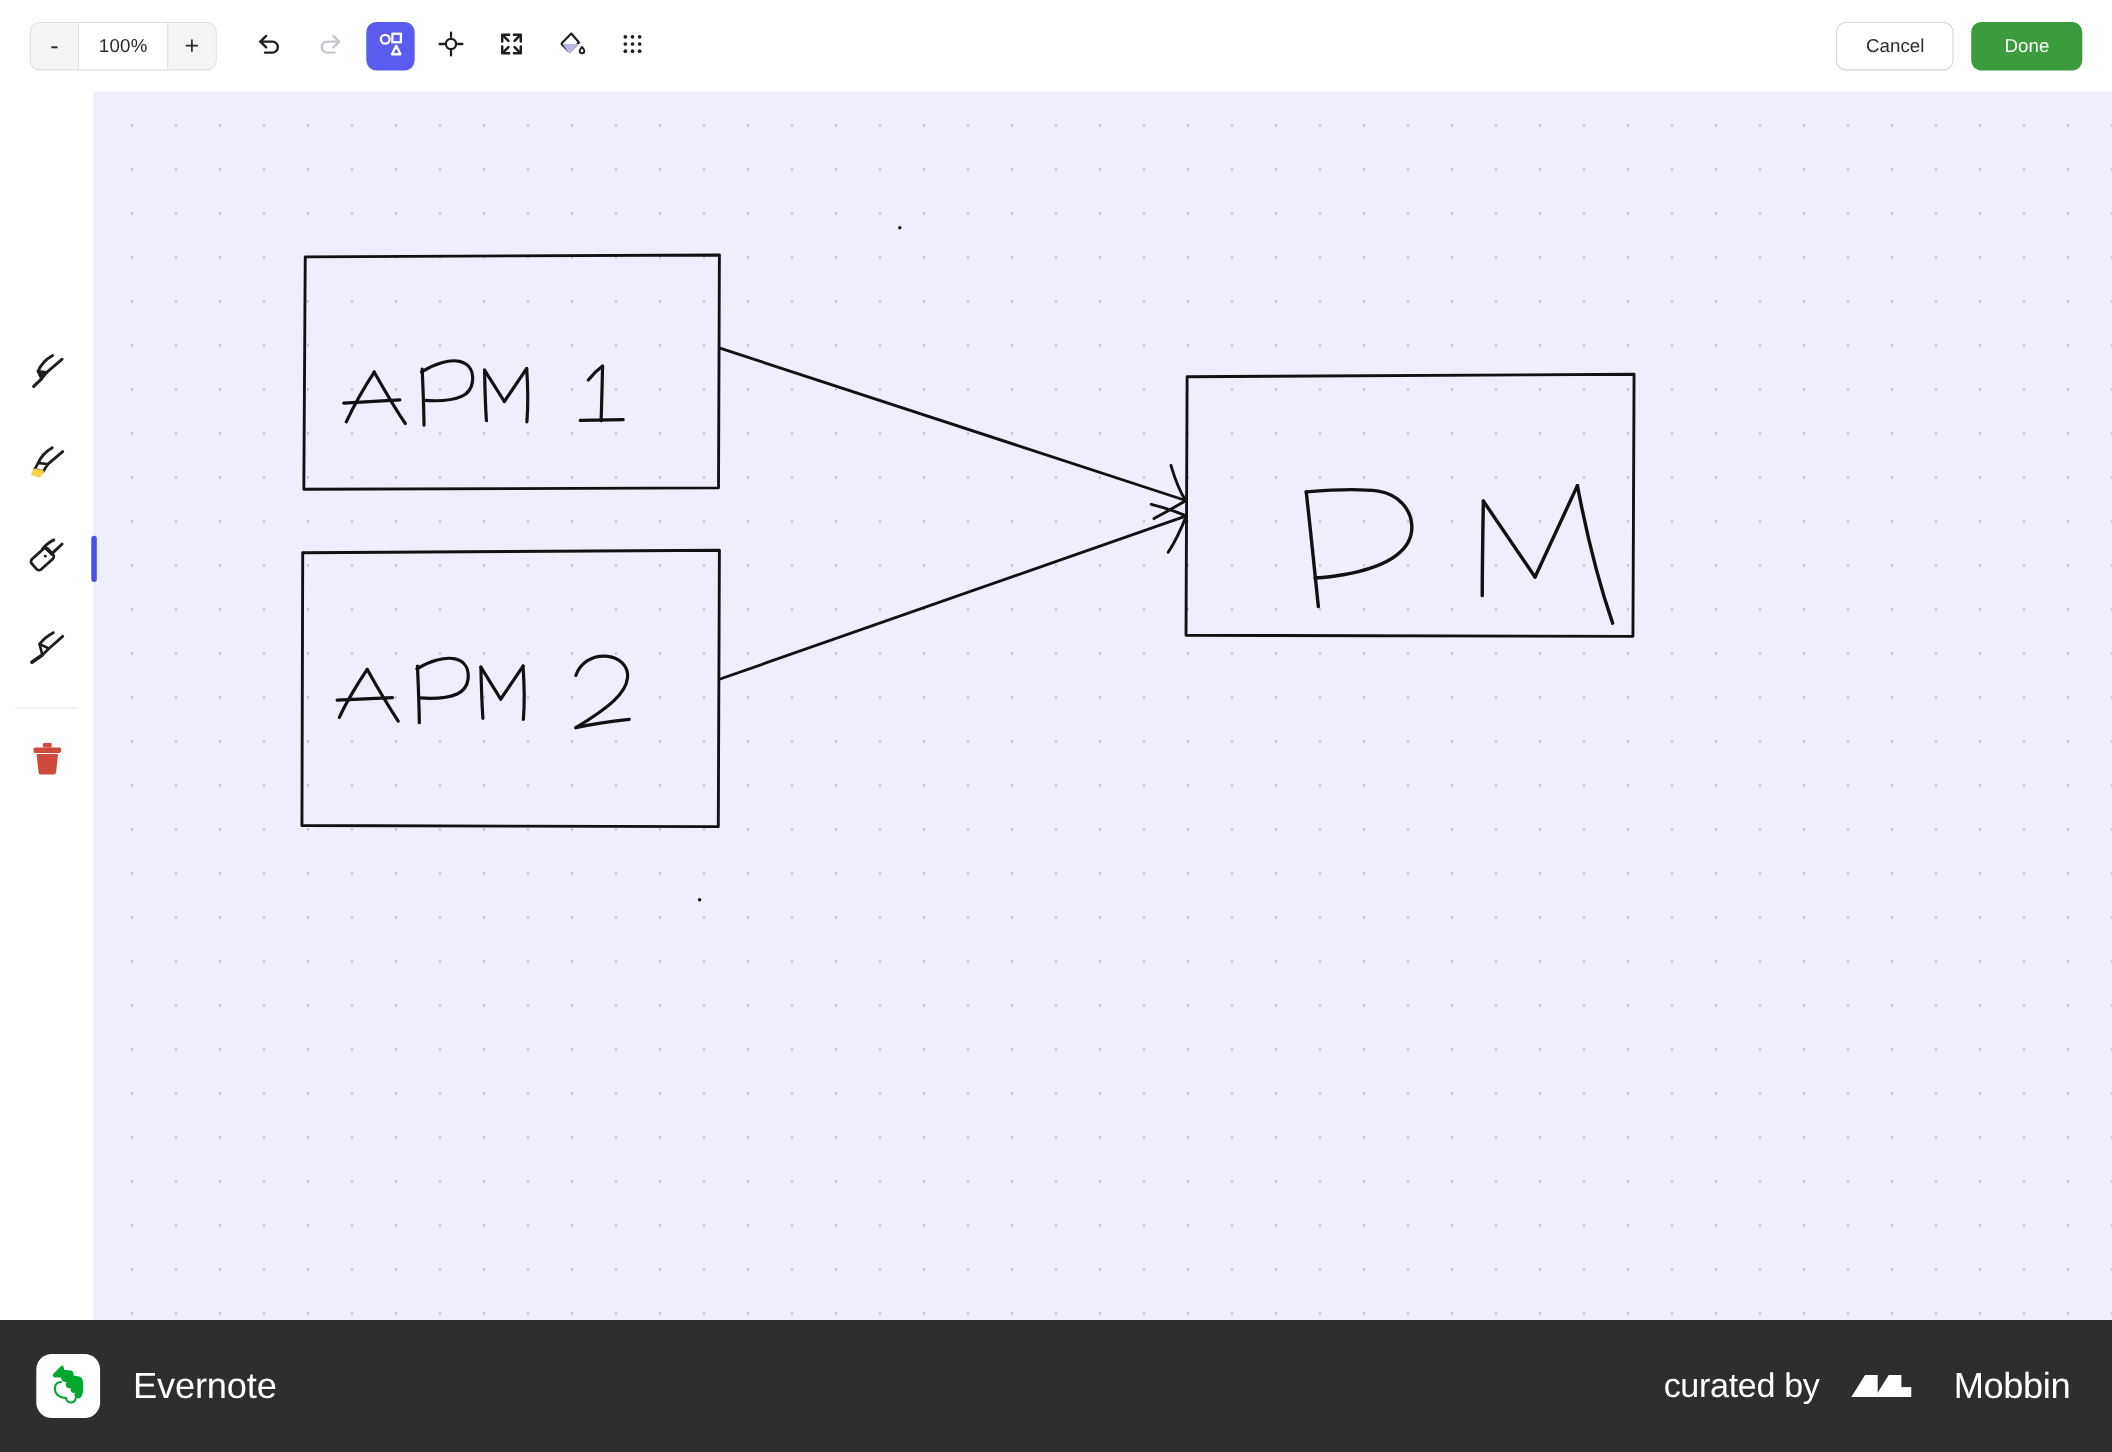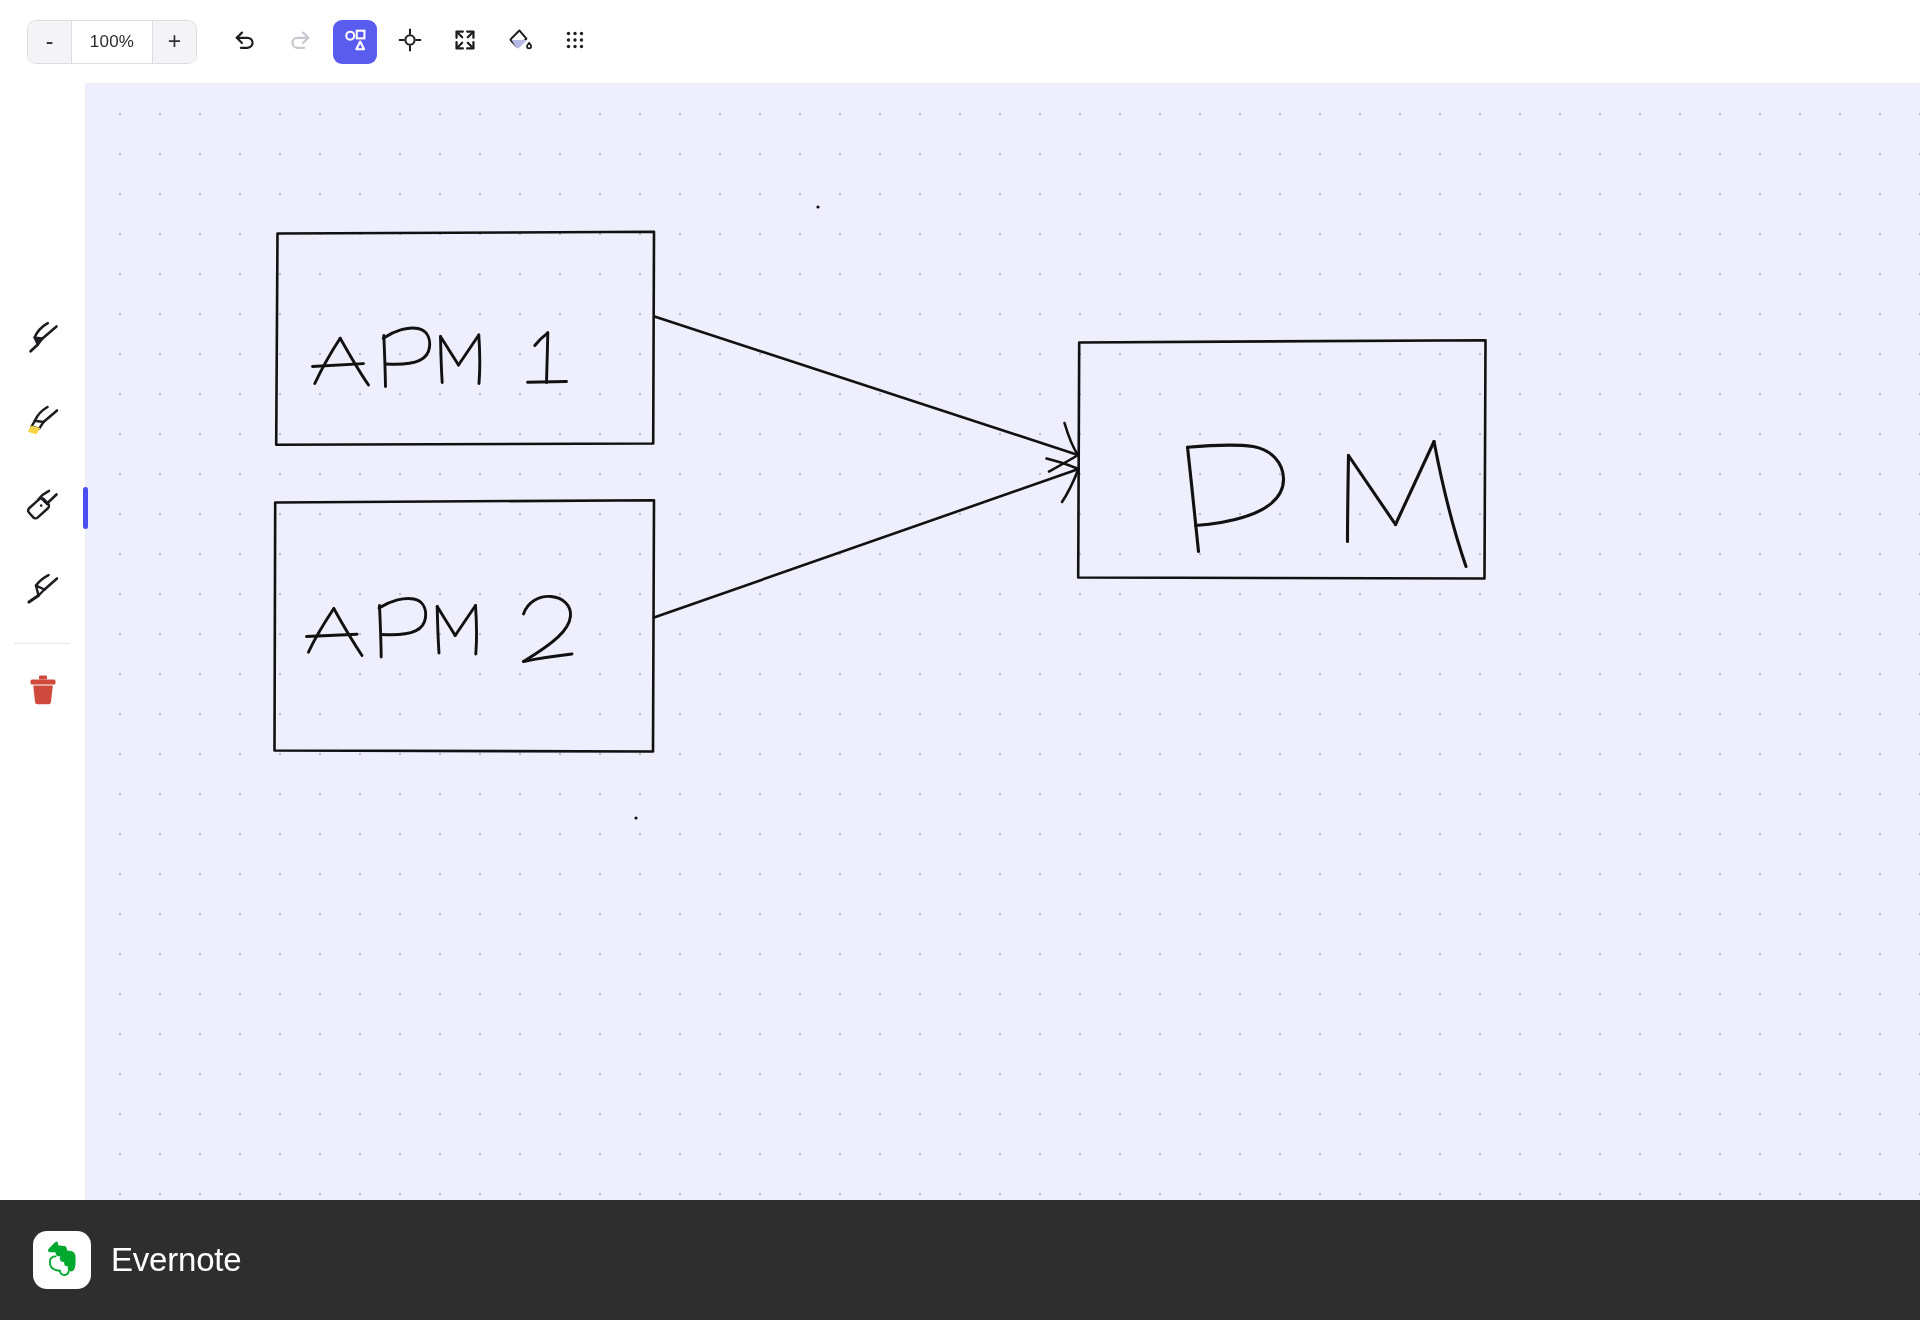--- a/index.html
+++ b/index.html
@@ -176,21 +176,21 @@
     width: 1920px;
     height: 120px;
     background: #2e2e2e;
     display: flex;
     align-items: center;
   }
   .banner-left {
     display: flex;
     align-items: center;
     margin-left: 33px;
-    gap: 20px;
+    gap: 30px;
   }
   .ev-logo {
     width: 58px;
     height: 58px;
     border-radius: 14px;
     background: #ffffff;
     display: flex;
     align-items: center;
     justify-content: center;
   }
@@ -298,20 +298,24 @@
           <circle cx="6" cy="12" r="1.55"></circle>
             <circle cx="12" cy="12" r="1.55"></circle>
             <circle cx="18" cy="12" r="1.55"></circle>
           <circle cx="6" cy="18" r="1.55"></circle>
             <circle cx="12" cy="18" r="1.55"></circle>
             <circle cx="18" cy="18" r="1.55"></circle>
         </svg>
       </span>
     </button>
 
+    <div class="topbar-right">
+      <button class="btn-cancel">Cancel</button>
+      <button class="btn-done">Done</button>
+    </div>
   </div>
 
   <div class="sidebar">
 
     <div class="sb-tool" style="top:228px;">
       <span>
         <svg width="42" height="42" viewBox="0 0 42 42" fill="none">
           <path d="M34.5 9.5 L20.5 21.5" stroke="#1d1d22" stroke-width="2.6" stroke-linecap="round"></path>
           <path d="M25.8 6.2 C19 10 14.6 15.6 12.6 20.6" stroke="#1d1d22" stroke-width="2.6" stroke-linecap="round"></path>
           <path d="M12.6 20.6 L20.5 21.5 L15.8 27.4 Z" fill="#1d1d22" stroke="#1d1d22" stroke-width="2.4" stroke-linejoin="round"></path>
@@ -458,15 +462,24 @@
       <div class="ev-logo">
         <svg width="40" height="40" viewBox="0 0 40 40">
           <path d="M15.6 5.6 L9.2 11.9 h4.6 a1.8 1.8 0 0 0 1.8 -1.8 Z" fill="#00a82d"></path>
           <path d="M16.4 5.4 c2.1 0 4.9 .3 6.1 .6 1.2 .3 1.9 1.1 2.2 2.3 .2 .8 .3 1.6 .4 2.3 3 .2 5.4 .6 6.6 1.6 1.4 1.2 1.9 3 1.9 7.8 0 3.4 -.2 6.1 -.8 8 -.7 2.2 -2 3.4 -3.9 3.4 -1.7 0 -3 -1.2 -3.2 -3 -.1 -.8 .1 -1.5 .5 -2.3 -1.3 .4 -2.4 .1 -3.2 -.7 -.9 -.9 -1.1 -2.2 -.6 -3.4 -1.7 .3 -3.2 -.2 -4 -1.4 -.9 -1.3 -.7 -3 .3 -4.2 -2.6 .2 -4.3 -.6 -4.9 -2.2 -.2 -.6 -.3 -1.2 -.3 -1.9 h -4.8 c -1.6 0 -2.6 -.5 -2.6 -2.1 0 -.7 .3 -1.3 .8 -1.8 l 6.2 -6.1 c .7 -.7 1.3 -.9 2.3 -.9 Z" fill="#00a82d"></path>
           <path d="M13.5 16.4 c-1.6 0 -2.9 .4 -3.8 1.2 -1.2 1 -1.8 2.6 -1.8 4.7 0 3.8 1.9 6.4 5.5 7.6 1.5 .5 3 .8 4.6 .9 .1 1.1 .4 2 1 2.7 .8 1 2 1.5 3.4 1.5 2.4 0 4 -1.5 4.3 -3.8" fill="none" stroke="#00a82d" stroke-width="1.9" stroke-linecap="round"></path>
         </svg>
       </div>
       <div class="app-name">Evernote</div>
     </div>
 
+    <div class="banner-right">
+      <div class="curated-text">curated by</div>
+      <svg width="70" height="42" viewBox="0 0 70 42">
+        <path d="M3 31 L15.5 11 H27 L27 31 Z" fill="#ffffff"></path>
+        <path d="M24.5 31 L37 11 H48.5 L48.5 31 Z" fill="#ffffff"></path>
+        <path d="M46 22 H57.5 V31 H46 Z" fill="#ffffff"></path>
+      </svg>
+      <div class="mobbin-text">Mobbin</div>
+    </div>
   </div>
 
 </div>
 
 </body></html>

